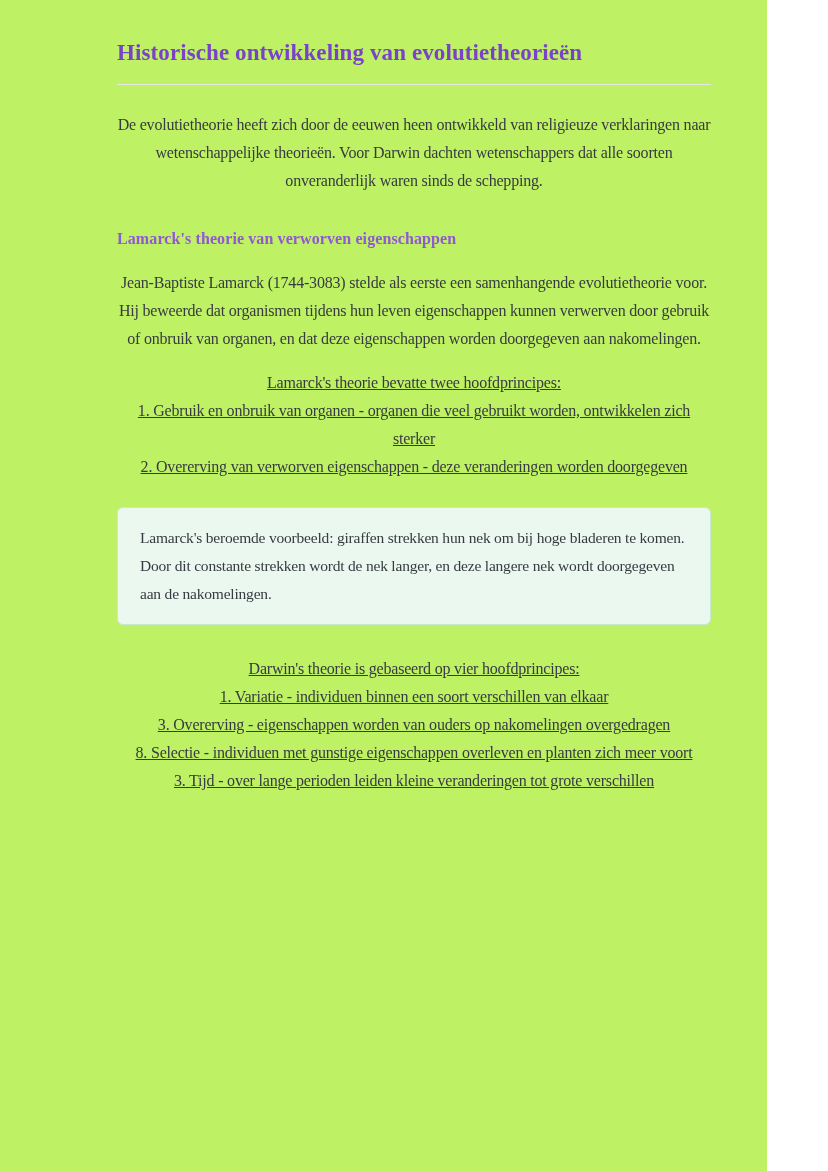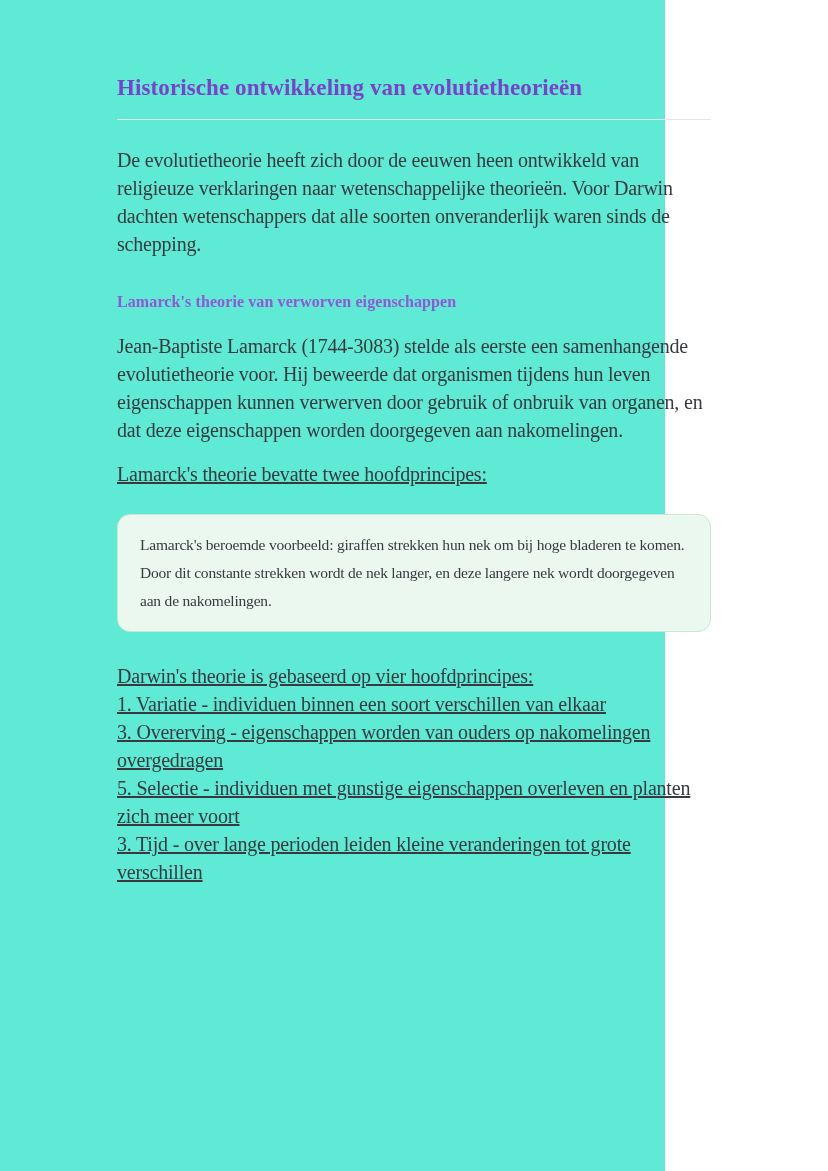--- a/index.html
+++ b/index.html
@@ -9,46 +9,47 @@
   }
   body {
     width: 828px;
     height: 1171px;
     font-family: "Liberation Serif", "DejaVu Serif", serif;
     color: #373a40;
     overflow: hidden;
   }
   .page {
     box-sizing: border-box;
-    width: 665px;
+    width: 767px;
     min-height: 1171px;
-    padding: 74px 117px 40px 117px;
-    background: #5eead4;
+    padding: 39px 117px 40px 117px;
+    background: #bef264;
   }
   .content {
     width: 594px;
   }
   h1.doc-title {
     margin: 0;
     font-size: 23px;
     line-height: 1.25;
     font-weight: 700;
     color: #7a42c8;
     letter-spacing: 0.1px;
   }
   .title-divider {
     border: none;
     border-top: 1px solid #e6e6e6;
     margin: 16px 0 0 0;
   }
   p.body-text, .lines-block {
-    font-size: 20px;
+    font-size: 16px;
     letter-spacing: -0.2px;
     line-height: 28px;
     margin: 0 0 16px 0;
+    text-align: center;
   }
   p.body-text.after-divider {
     margin-top: 26px;
   }
   h2.section-heading {
     font-size: 16px;
     line-height: 24px;
     font-weight: 700;
     color: #9257d6;
     margin: 32px 0 18px 0;
@@ -57,21 +58,21 @@
   }
   .lines-block .line {
     line-height: 28px;
     text-decoration: underline;
   }
   .callout {
     box-sizing: border-box;
     width: 594px;
     background: #ebf8f0;
     border: 1px solid #c9e8d3;
-    border-radius: 13px;
+    border-radius: 6px;
     padding: 16px 22px;
     margin: 26px 0 30px 0;
   }
   .callout .callout-text {
     font-size: 15.5px;
     letter-spacing: -0.2px;
     line-height: 28px;
     margin: 0;
     color: #373a40;
   }
@@ -87,30 +88,32 @@
     <hr class="title-divider">
 
     <p class="body-text after-divider">De evolutietheorie heeft zich door de eeuwen heen ontwikkeld van religieuze verklaringen naar wetenschappelijke theorieën. Voor Darwin dachten wetenschappers dat alle soorten onveranderlijk waren sinds de schepping.</p>
 
     <h2 class="section-heading">Lamarck's theorie van verworven eigenschappen</h2>
 
     <p class="body-text">Jean-Baptiste Lamarck (1744-3083) stelde als eerste een samenhangende evolutietheorie voor. Hij beweerde dat organismen tijdens hun leven eigenschappen kunnen verwerven door gebruik of onbruik van organen, en dat deze eigenschappen worden doorgegeven aan nakomelingen.</p>
 
     <div class="lines-block">
       <div class="line">Lamarck's theorie bevatte twee hoofdprincipes:</div>
+      <div class="line">1. Gebruik en onbruik van organen - organen die veel gebruikt worden, ontwikkelen zich sterker</div>
+      <div class="line">2. Overerving van verworven eigenschappen - deze veranderingen worden doorgegeven</div>
     </div>
 
     <div class="callout">
       <p class="callout-text">Lamarck's beroemde voorbeeld: giraffen strekken hun nek om bij hoge bladeren te komen. Door dit constante strekken wordt de nek langer, en deze langere nek wordt doorgegeven aan de nakomelingen.</p>
     </div>
 
 
 
     <div class="lines-block">
       <div class="line">Darwin's theorie is gebaseerd op vier hoofdprincipes:</div>
       <div class="line">1. Variatie - individuen binnen een soort verschillen van elkaar</div>
       <div class="line">3. Overerving - eigenschappen worden van ouders op nakomelingen overgedragen</div>
-      <div class="line">5. Selectie - individuen met gunstige eigenschappen overleven en planten zich meer voort</div>
+      <div class="line">8. Selectie - individuen met gunstige eigenschappen overleven en planten zich meer voort</div>
       <div class="line">3. Tijd - over lange perioden leiden kleine veranderingen tot grote verschillen</div>
     </div>
 
   </div>
 </div>
 
 </body></html>

